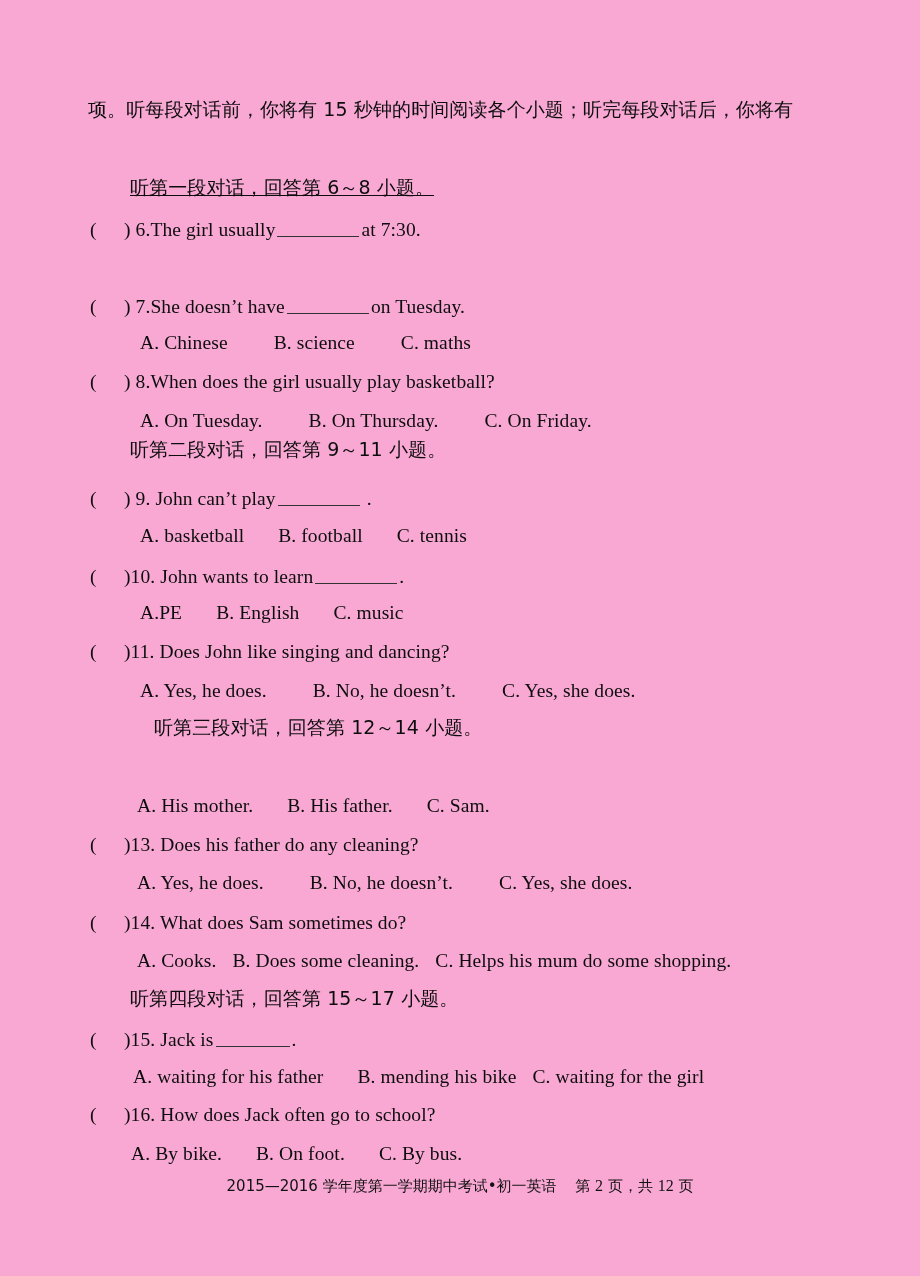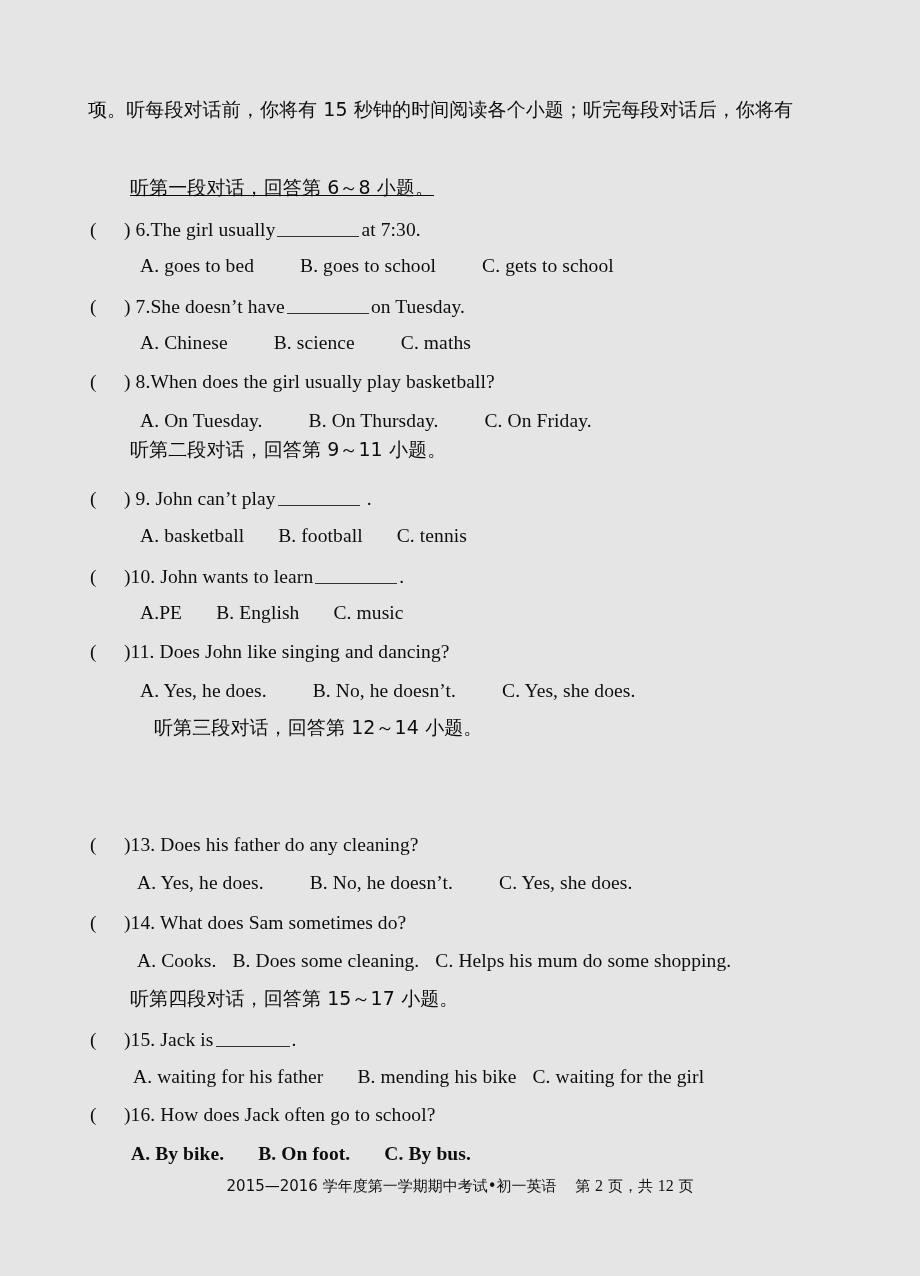--- a/index.html
+++ b/index.html
@@ -14,21 +14,21 @@
     font-family: "Liberation Serif", "DejaVu Serif", serif;
     color: #0d0d0d;
     overflow: hidden;
   }
 
   .page {
     position: absolute;
     left: 0; top: 0;
     width: 920px;
     height: 1276px;
-    background: #e5e5e5;
+    background: #f9a8d4;
   }
 
   
   .line {
     position: absolute;
     white-space: nowrap;
     font-size: 19.5px;
     line-height: 1;
     letter-spacing: 0.1px;
   }
@@ -92,23 +92,20 @@
   </div>
 
   <div class="line cn" style="left:130px; top:178px;text-decoration:underline;">
     <span>听第一段对话，回答第 6～8 小题。</span>
   </div>
 
   <div class="line q" style="left:90px; top:218px;">
     <span class="paren-open">(</span><span class="paren-gap"></span><span>)</span>
     <span>6.</span><span>The girl usually</span><span class="blank blank-md"></span><span>at 7:30.</span>
   </div>
-  <div class="line opts" style="left:140px; top:256px;">
-    <span>A. goes to bed</span><span class="sp-lg"></span><span>B. goes to school</span><span class="sp-lg"></span><span>C. gets to school</span>
-  </div>
 
   <div class="line q" style="left:90px; top:295px;">
     <span class="paren-open">(</span><span class="paren-gap"></span><span>)</span>
     <span>7.</span><span>She doesn’t have</span><span class="blank blank-md"></span><span>on Tuesday.</span>
   </div>
   <div class="line opts" style="left:140px; top:333px;">
     <span>A. Chinese</span><span class="sp-lg"></span><span>B. science</span><span class="sp-lg"></span><span>C. maths</span>
   </div>
 
   <div class="line q" style="left:90px; top:372px;">
@@ -142,20 +139,23 @@
     <span class="paren-open">(</span><span class="paren-gap"></span><span>)</span><span>11.</span> <span>Does John like singing and dancing?</span>
   </div>
   <div class="line opts" style="left:140px; top:681px;">
     <span>A. Yes, he does.</span><span class="sp-lg"></span><span>B. No, he doesn’t.</span><span class="sp-lg"></span><span>C. Yes, she does.</span>
   </div>
 
   <div class="line cn" style="left:130px; top:718px;margin-left:24px;">
     <span>听第三段对话，回答第 12～14 小题。</span>
   </div>
 
+  <div class="line opts" style="left:137px; top:796px;">
+    <span>A. His mother.</span><span class="sp-md"></span><span>B. His father.</span><span class="sp-md"></span><span>C. Sam.</span>
+  </div>
 
   <div class="line q" style="left:90px; top:835px;">
     <span class="paren-open">(</span><span class="paren-gap"></span><span>)</span><span>13.</span> <span>Does his father do any cleaning?</span>
   </div>
   <div class="line opts" style="left:137px; top:873px;">
     <span>A. Yes, he does.</span><span class="sp-lg"></span><span>B. No, he doesn’t.</span><span class="sp-lg"></span><span>C. Yes, she does.</span>
   </div>
 
   <div class="line q" style="left:90px; top:913px;">
     <span class="paren-open">(</span><span class="paren-gap"></span><span>)</span><span>14.</span> <span>What does Sam sometimes do?</span>
@@ -171,21 +171,21 @@
   <div class="line q" style="left:90px; top:1028px;">
     <span class="paren-open">(</span><span class="paren-gap"></span><span>)</span><span>15.</span> <span>Jack is</span><span class="blank blank-sm"></span><span>.</span>
   </div>
   <div class="line opts" style="left:133px; top:1067px;">
     <span>A. waiting for his father</span><span class="sp-md"></span><span>B. mending his bike</span><span class="sp-sm"></span><span>C. waiting for the girl</span>
   </div>
 
   <div class="line q" style="left:90px; top:1105px;">
     <span class="paren-open">(</span><span class="paren-gap"></span><span>)</span><span>16.</span> <span>How does Jack often go to school?</span>
   </div>
-  <div class="line opts" style="left:131px; top:1144px;font-weight:bold;">
+  <div class="line opts" style="left:131px; top:1144px;">
     <span>A. By bike.</span><span class="sp-md"></span><span>B. On foot.</span><span class="sp-md"></span><span>C. By bus.</span>
   </div>
 
   <div class="footer" style="top:1177px;">
     <span>2015—2016 学年度第一学期期中考试•初一英语</span>
     <span style="display:inline-block;width:14px"></span><span>第</span>
     <span class="lat">2</span>
     <span>页，共</span>
     <span class="lat">12</span>
     <span>页</span>

